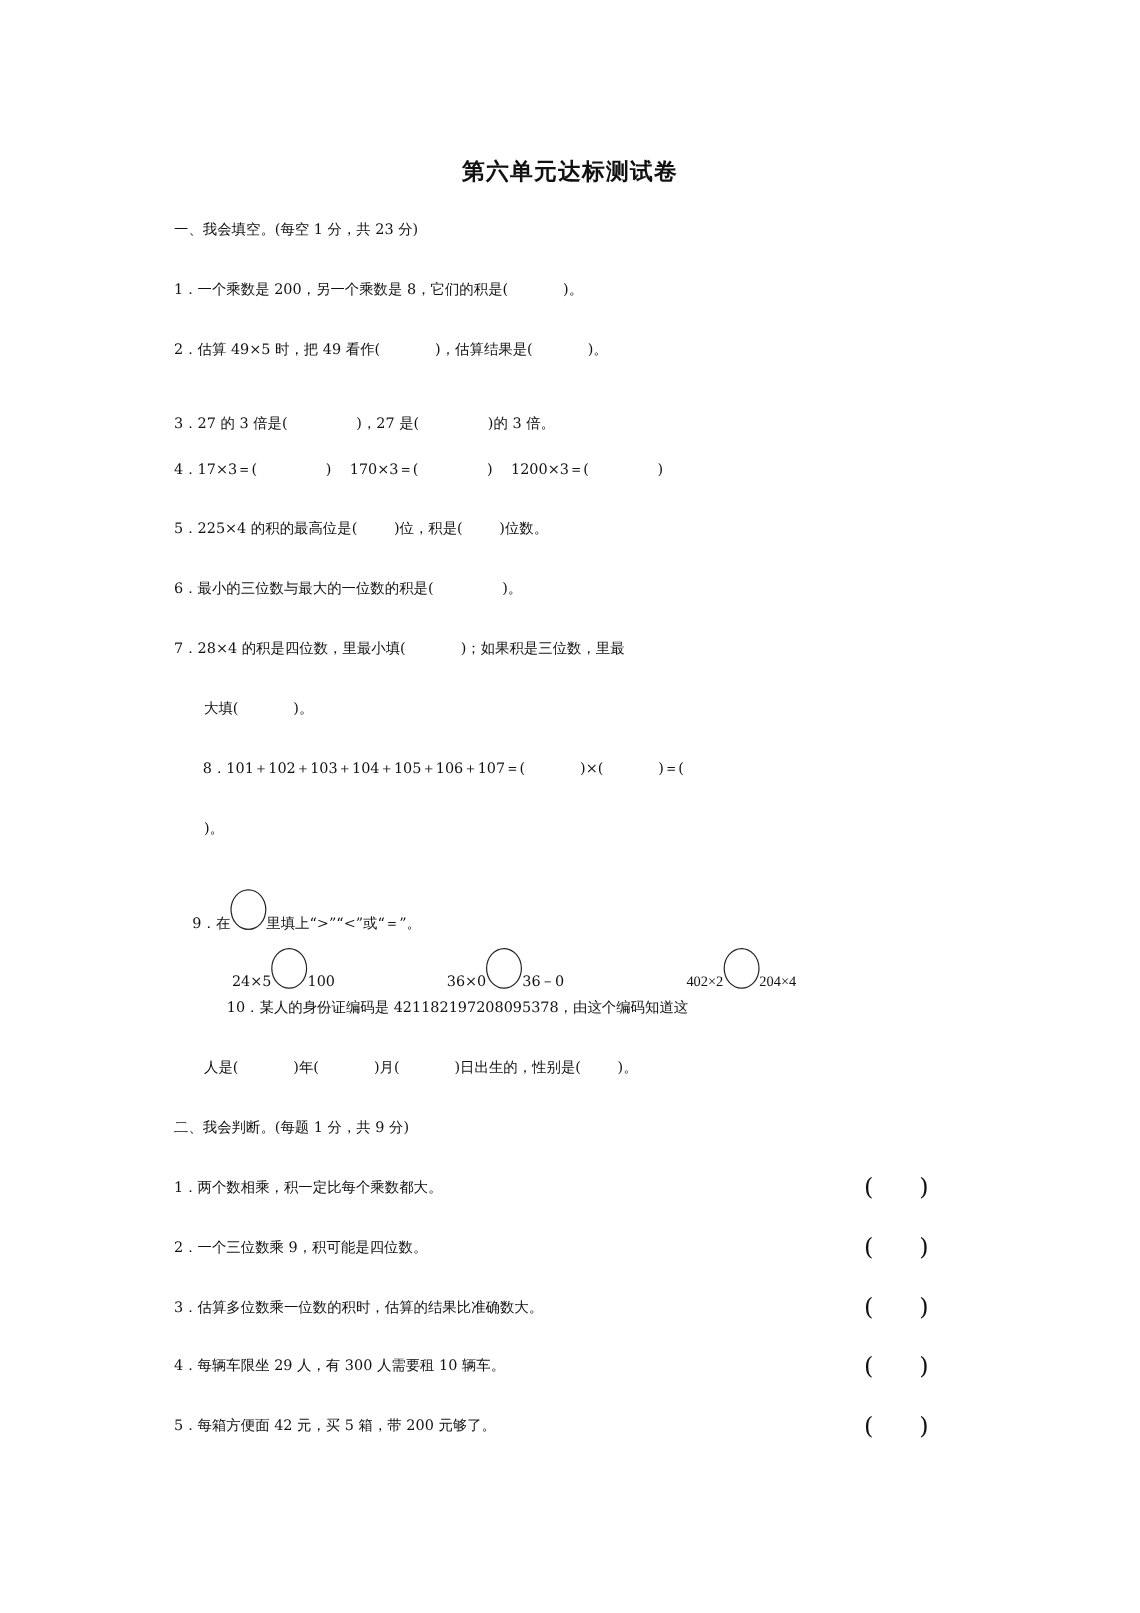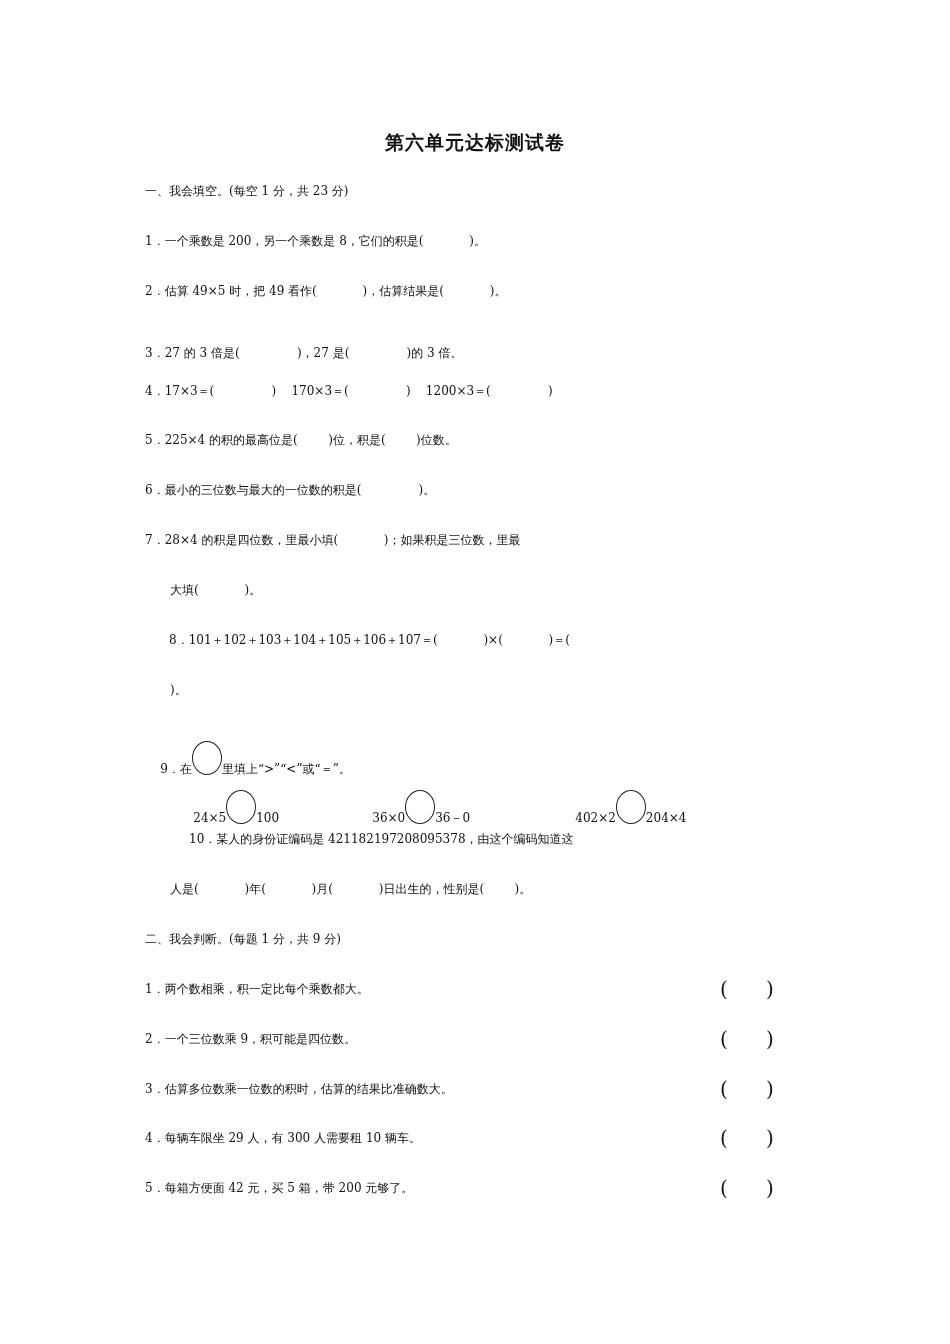--- a/index.html
+++ b/index.html
@@ -81,21 +81,21 @@
   <div class="line" style="top:727px;">
     <span>9．在</span><span class="circle"></span><span>里填上“&gt;”“&lt;”或“＝”。</span>
   </div>
 
   <div class="line" style="top:776px; left:178px;">
     <span>24×5</span><span class="circle"></span><span>100</span>
   </div>
   <div class="line" style="top:776px; left:357px;">
     <span>36×0</span><span class="circle"></span><span>36－0</span>
   </div>
-  <div class="line" style="top:776px; left:560px;">
+  <div class="line" style="top:776px; left:560px;font-family:Liberation Serif, serif;">
     <span>402×2</span><span class="circle"></span><span>204×4</span>
   </div>
 
   <div class="line" style="top:826px;margin-left:44px;">10．某人的身份证编码是 421182197208095378，由这个编码知道这</div>
   <div class="line indent" style="top:876px;">人是(            )年(            )月(            )日出生的，性别是(        )。</div>
 
   <div class="line" style="top:926px;">二、我会判断。(每题 1 分，共 9 分)</div>
 
   <div class="line" style="top:976px;">1．两个数相乘，积一定比每个乘数都大。</div>
   <div class="judge-paren" style="top:976px;">(      )</div>

